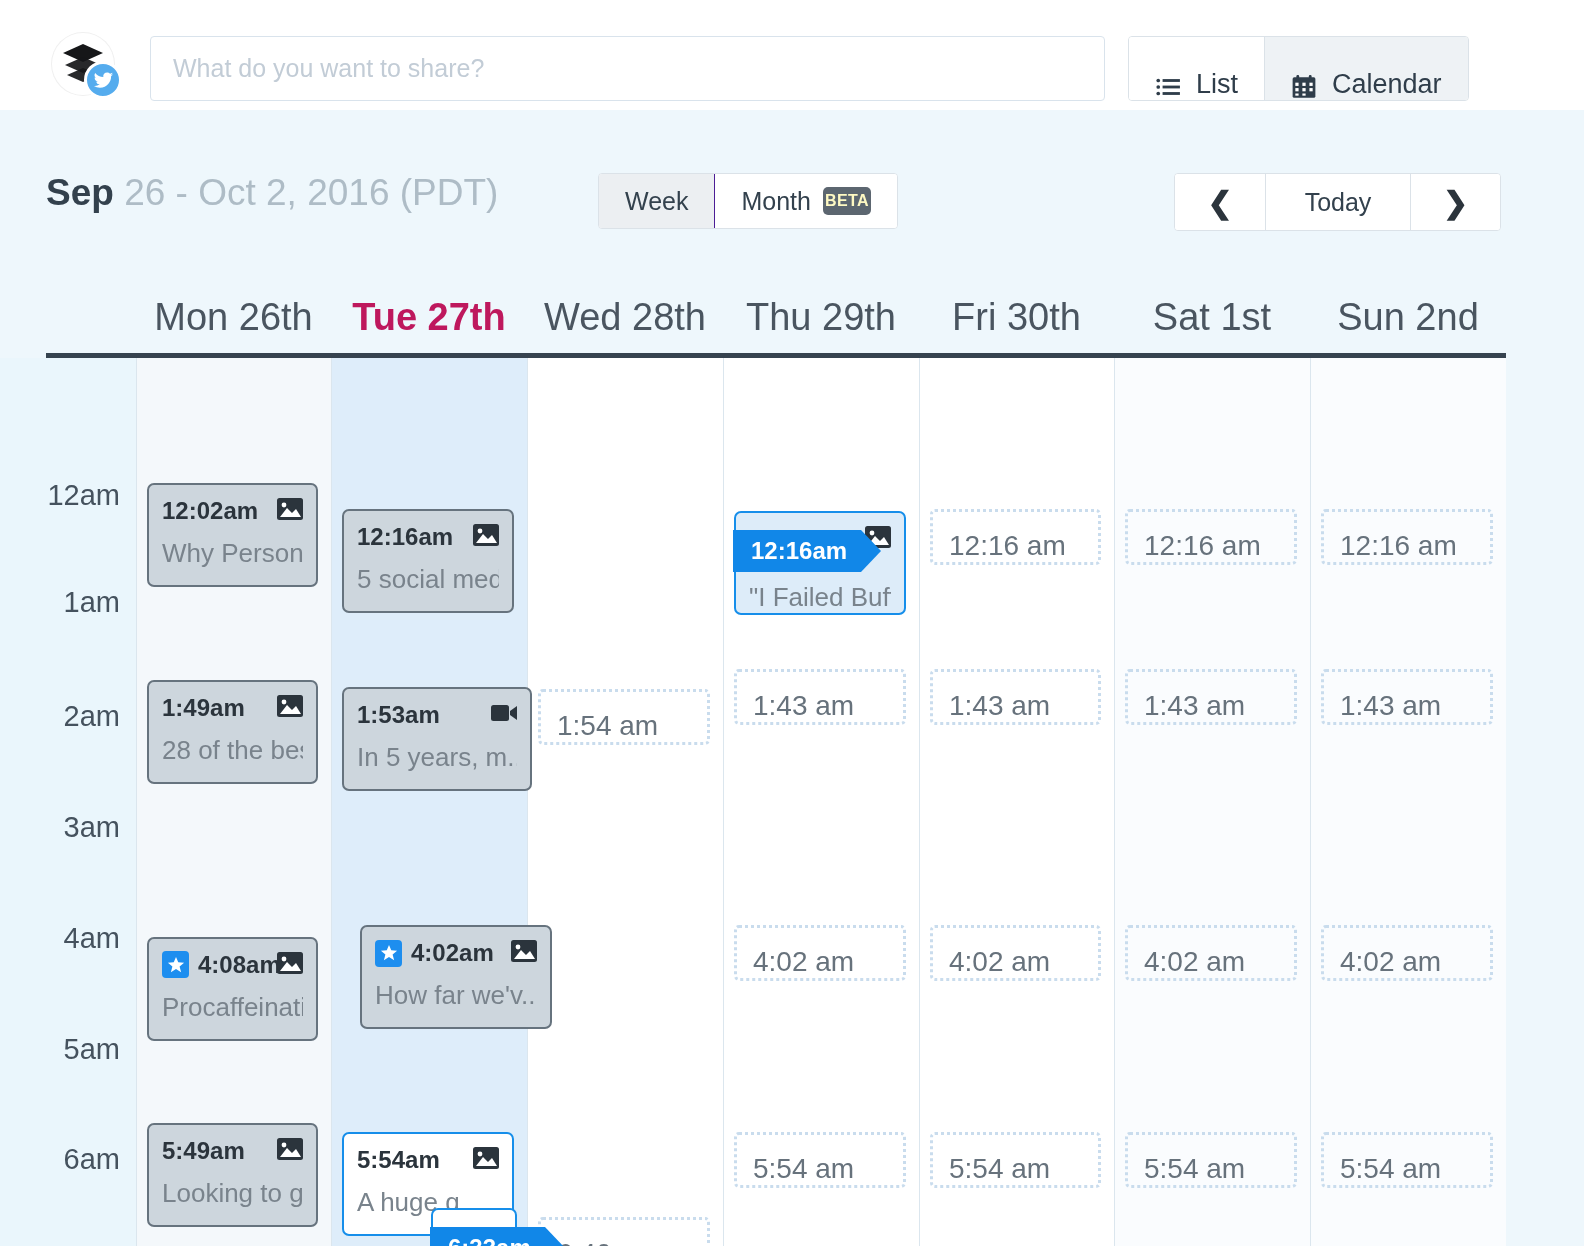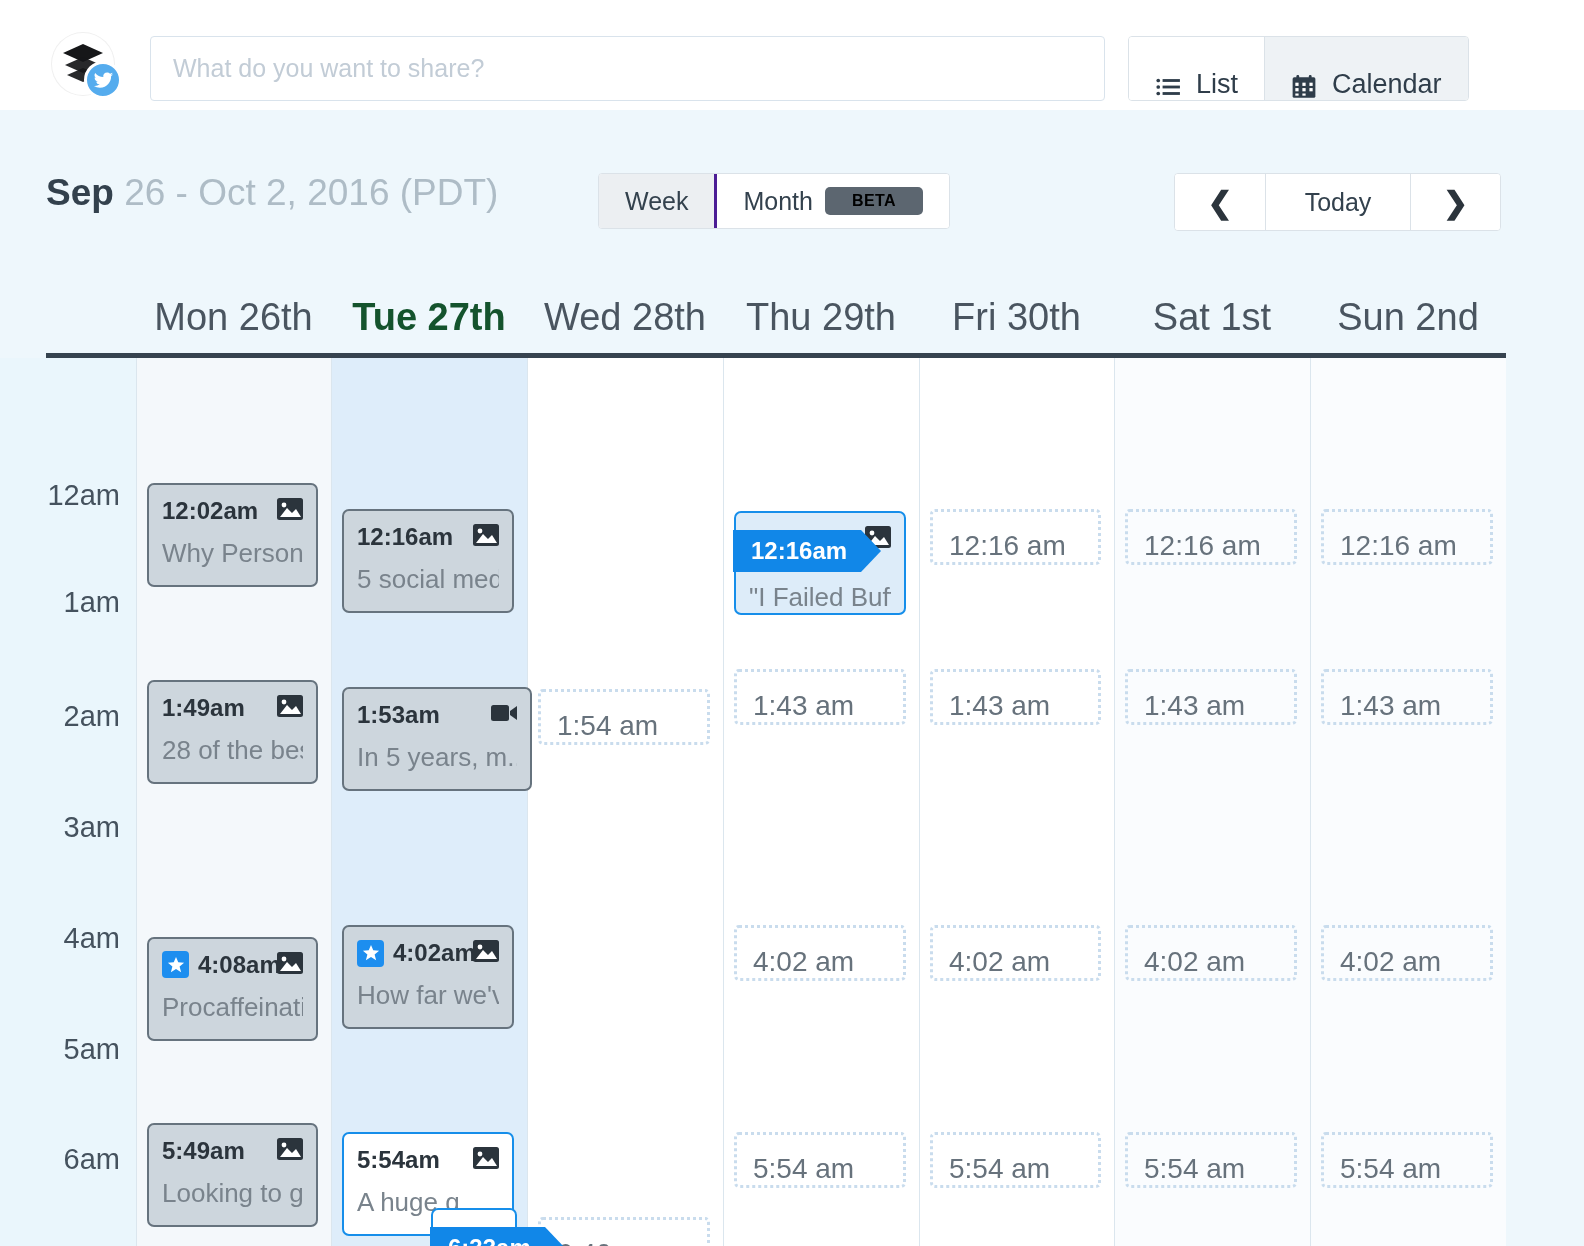--- a/index.html
+++ b/index.html
@@ -79,26 +79,26 @@
     display: flex; border: 1px solid #dbe2e8; border-radius: 4px; overflow: hidden;
     background: #fff;
   }
   .wm-btn {
     display: flex; align-items: center; gap: 12px;
     padding: 0 26px; height: 100%;
     background: #ffffff; cursor: pointer;
     font-size: 25px; color: #33414d;
     border: none; font-family: "Liberation Sans", sans-serif;
   }
-  .wm-btn + .wm-btn { border-left: 3px solid #4c1d95; }
+  .wm-btn + .wm-btn { border-left: 1px solid #4c1d95; }
   .wm-btn.active { background: #eceff2; }
   .beta {
-    background: #5c6670; color: #000000;
+    background: #5c6670; color: #fef9c3;
     font-size: 16px; font-weight: bold; letter-spacing: .4px;
-    padding: 5px 27px; border-radius: 5px;
+    padding: 5px 2px; border-radius: 5px;
   }
 
   .navgroup {
     position: absolute; left: 1174px; top: 63px; height: 58px;
     display: flex; border: 1px solid #dbe2e8; border-radius: 4px; overflow: hidden;
     background: #fff;
   }
   .nav-btn {
     display: flex; align-items: center; justify-content: center;
     height: 100%; background: #ffffff; cursor: pointer;
@@ -111,21 +111,21 @@
 
   
   .dayrow {
     position: absolute; left: 0; top: 168px; width: 1584px; height: 77px;
   }
   .dayname {
     position: absolute; top: 18px;
     text-align: center;
     font-size: 38px; color: #4a5560;
   }
-  .dayname.today { font-weight: bold; color: #14532d; }
+  .dayname.today { font-weight: bold; color: #be185d; }
 
   .gridline-top {
     position: absolute; left: 46px; top: 243px; width: 1460px; height: 5px;
     background: #36434f;
   }
 
   
   .grid {
     position: absolute; left: 0; top: 248px; width: 1584px; height: 888px;
     overflow: hidden;
@@ -465,21 +465,21 @@
             <span class="ev-media">
               <svg viewBox="0 0 26 22">
                 <rect x="0" y="3" width="18" height="16" rx="2.5" fill="#2b343c"></rect>
                 <polygon points="19,9 26,4 26,18 19,13" fill="#2b343c"></polygon>
               </svg>
             </span>
           </div>
           <div class="ev-text">In 5 years, m...</div>
         </div>
       </div>
-      <div class="ev past" style="left: 342px; width: 172px; top: 567.49px; height: 104px; z-index: 2; padding-left: 28px;">
+      <div class="ev past" style="left: 360px; width: 192px; top: 567.49px; height: 104px; z-index: 2; padding-left: 28px;">
         <div class="ev-inner">
           <div class="ev-head">
             <span class="ev-star">
               <svg viewBox="0 0 20 20">
                 <polygon points="10,1 12.5,7 19,7.4 14,11.6 15.7,18 10,14.5 4.3,18 6,11.6 1,7.4 7.5,7" fill="#ffffff"></polygon>
               </svg>
             </span>
             <span class="ev-time">4:02am</span>
             <span class="ev-media">
               <svg viewBox="0 0 26 22">

